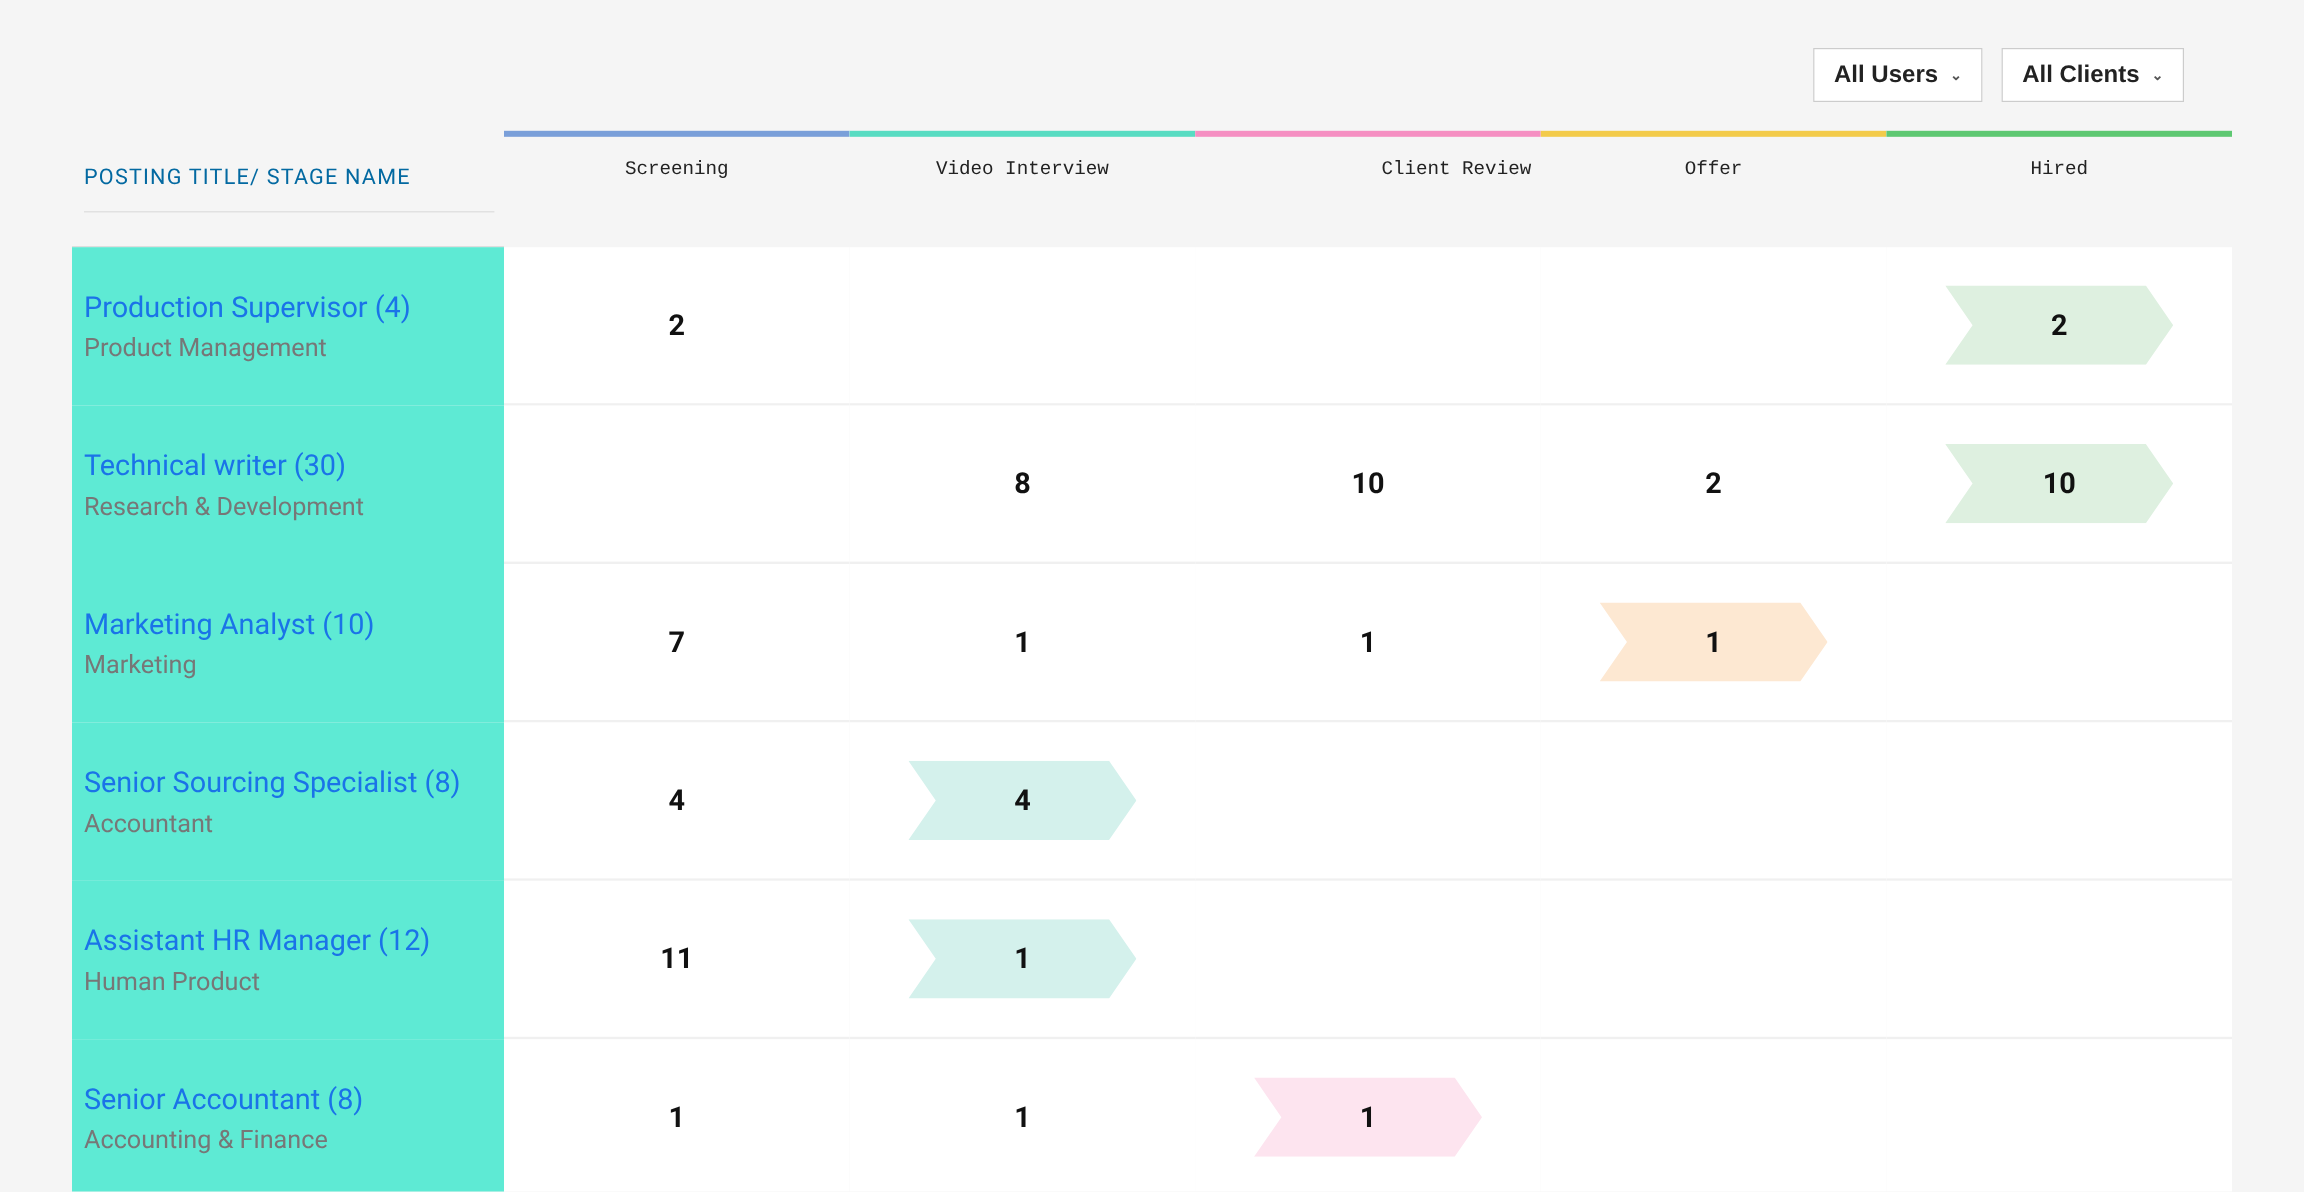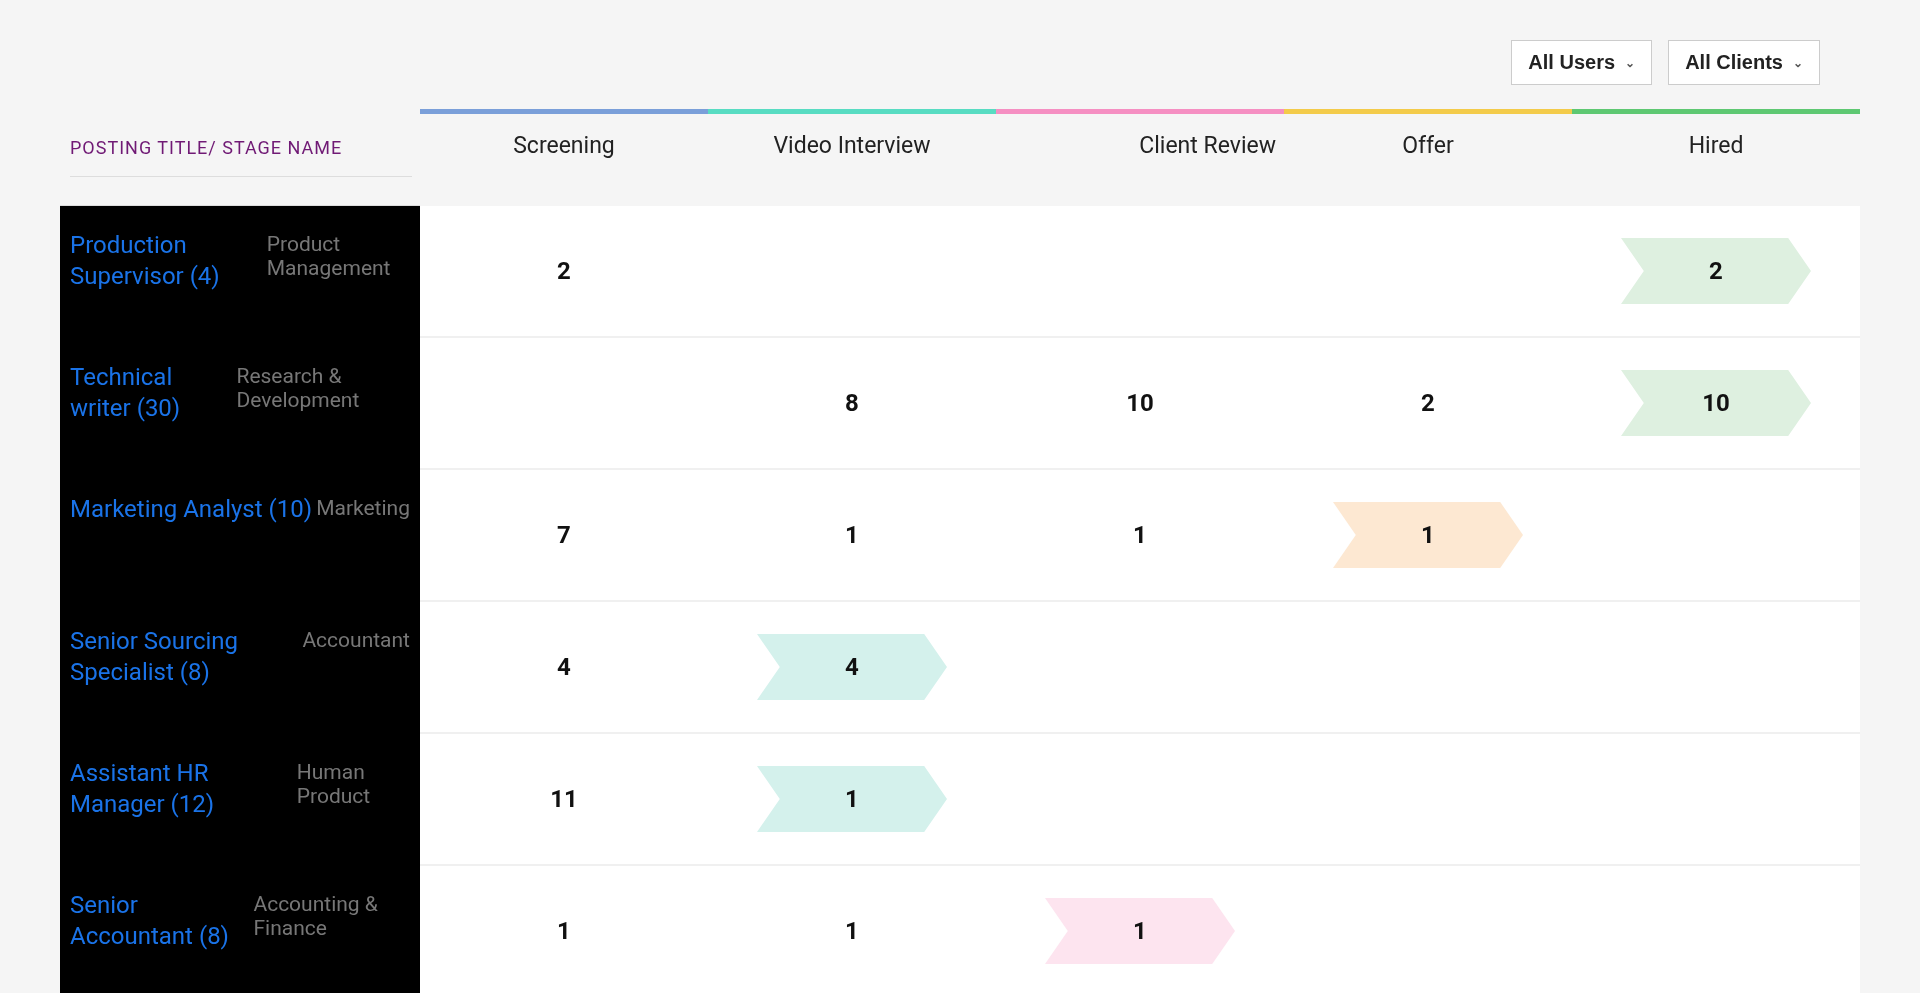--- a/index.html
+++ b/index.html
@@ -38,52 +38,53 @@
   }
   .grid {
     display: grid;
     grid-template-columns: 360px repeat(5, 1fr);
   }
   
   .header-cell {
     background: #f5f5f5;
     padding: 18px 8px 28px 8px;
     text-align: center;
-    font-size: 23px;
+    font-size: 16px;
     color: #222;
     border-top: 5px solid transparent;
+    font-family: Liberation Mono, monospace;
   }
   .header-label-cell {
     background: #f5f5f5;
     padding: 28px 8px 28px 10px;
     font-size: 18px;
     letter-spacing: 1px;
-    color: #701a75;
+    color: #0369a1;
     border-bottom: 1px solid #ddd;
     align-self: end;
     margin-bottom: 0;
   }
   .header-label-inner {
     border-bottom: 1px solid #ddd;
     padding-bottom: 18px;
     display: inline-block;
     width: 100%;
   }
   .stage-screening { border-top-color: #7a9fd9; }
   .stage-video     { border-top-color: #58dcc2; }
   .stage-client    { border-top-color: #f58fc2; text-align: right; }
   .stage-offer     { border-top-color: #f3cb4a; }
   .stage-hired     { border-top-color: #5ec872; }
 
   .row-title-cell {
-    background: #000000;
+    background: #5eead4;
     padding: 24px 10px 24px 10px;
     display: flex;
-    flex-direction: row;
-    justify-content: space-between;
+    flex-direction: column;
+    justify-content: center;
     gap: 4px;
     height: 132px;
   }
   .posting-title {
     color: #1a73e8;
     font-size: 24px;
     line-height: 1.3;
   }
   .posting-dept {
     color: #777;

